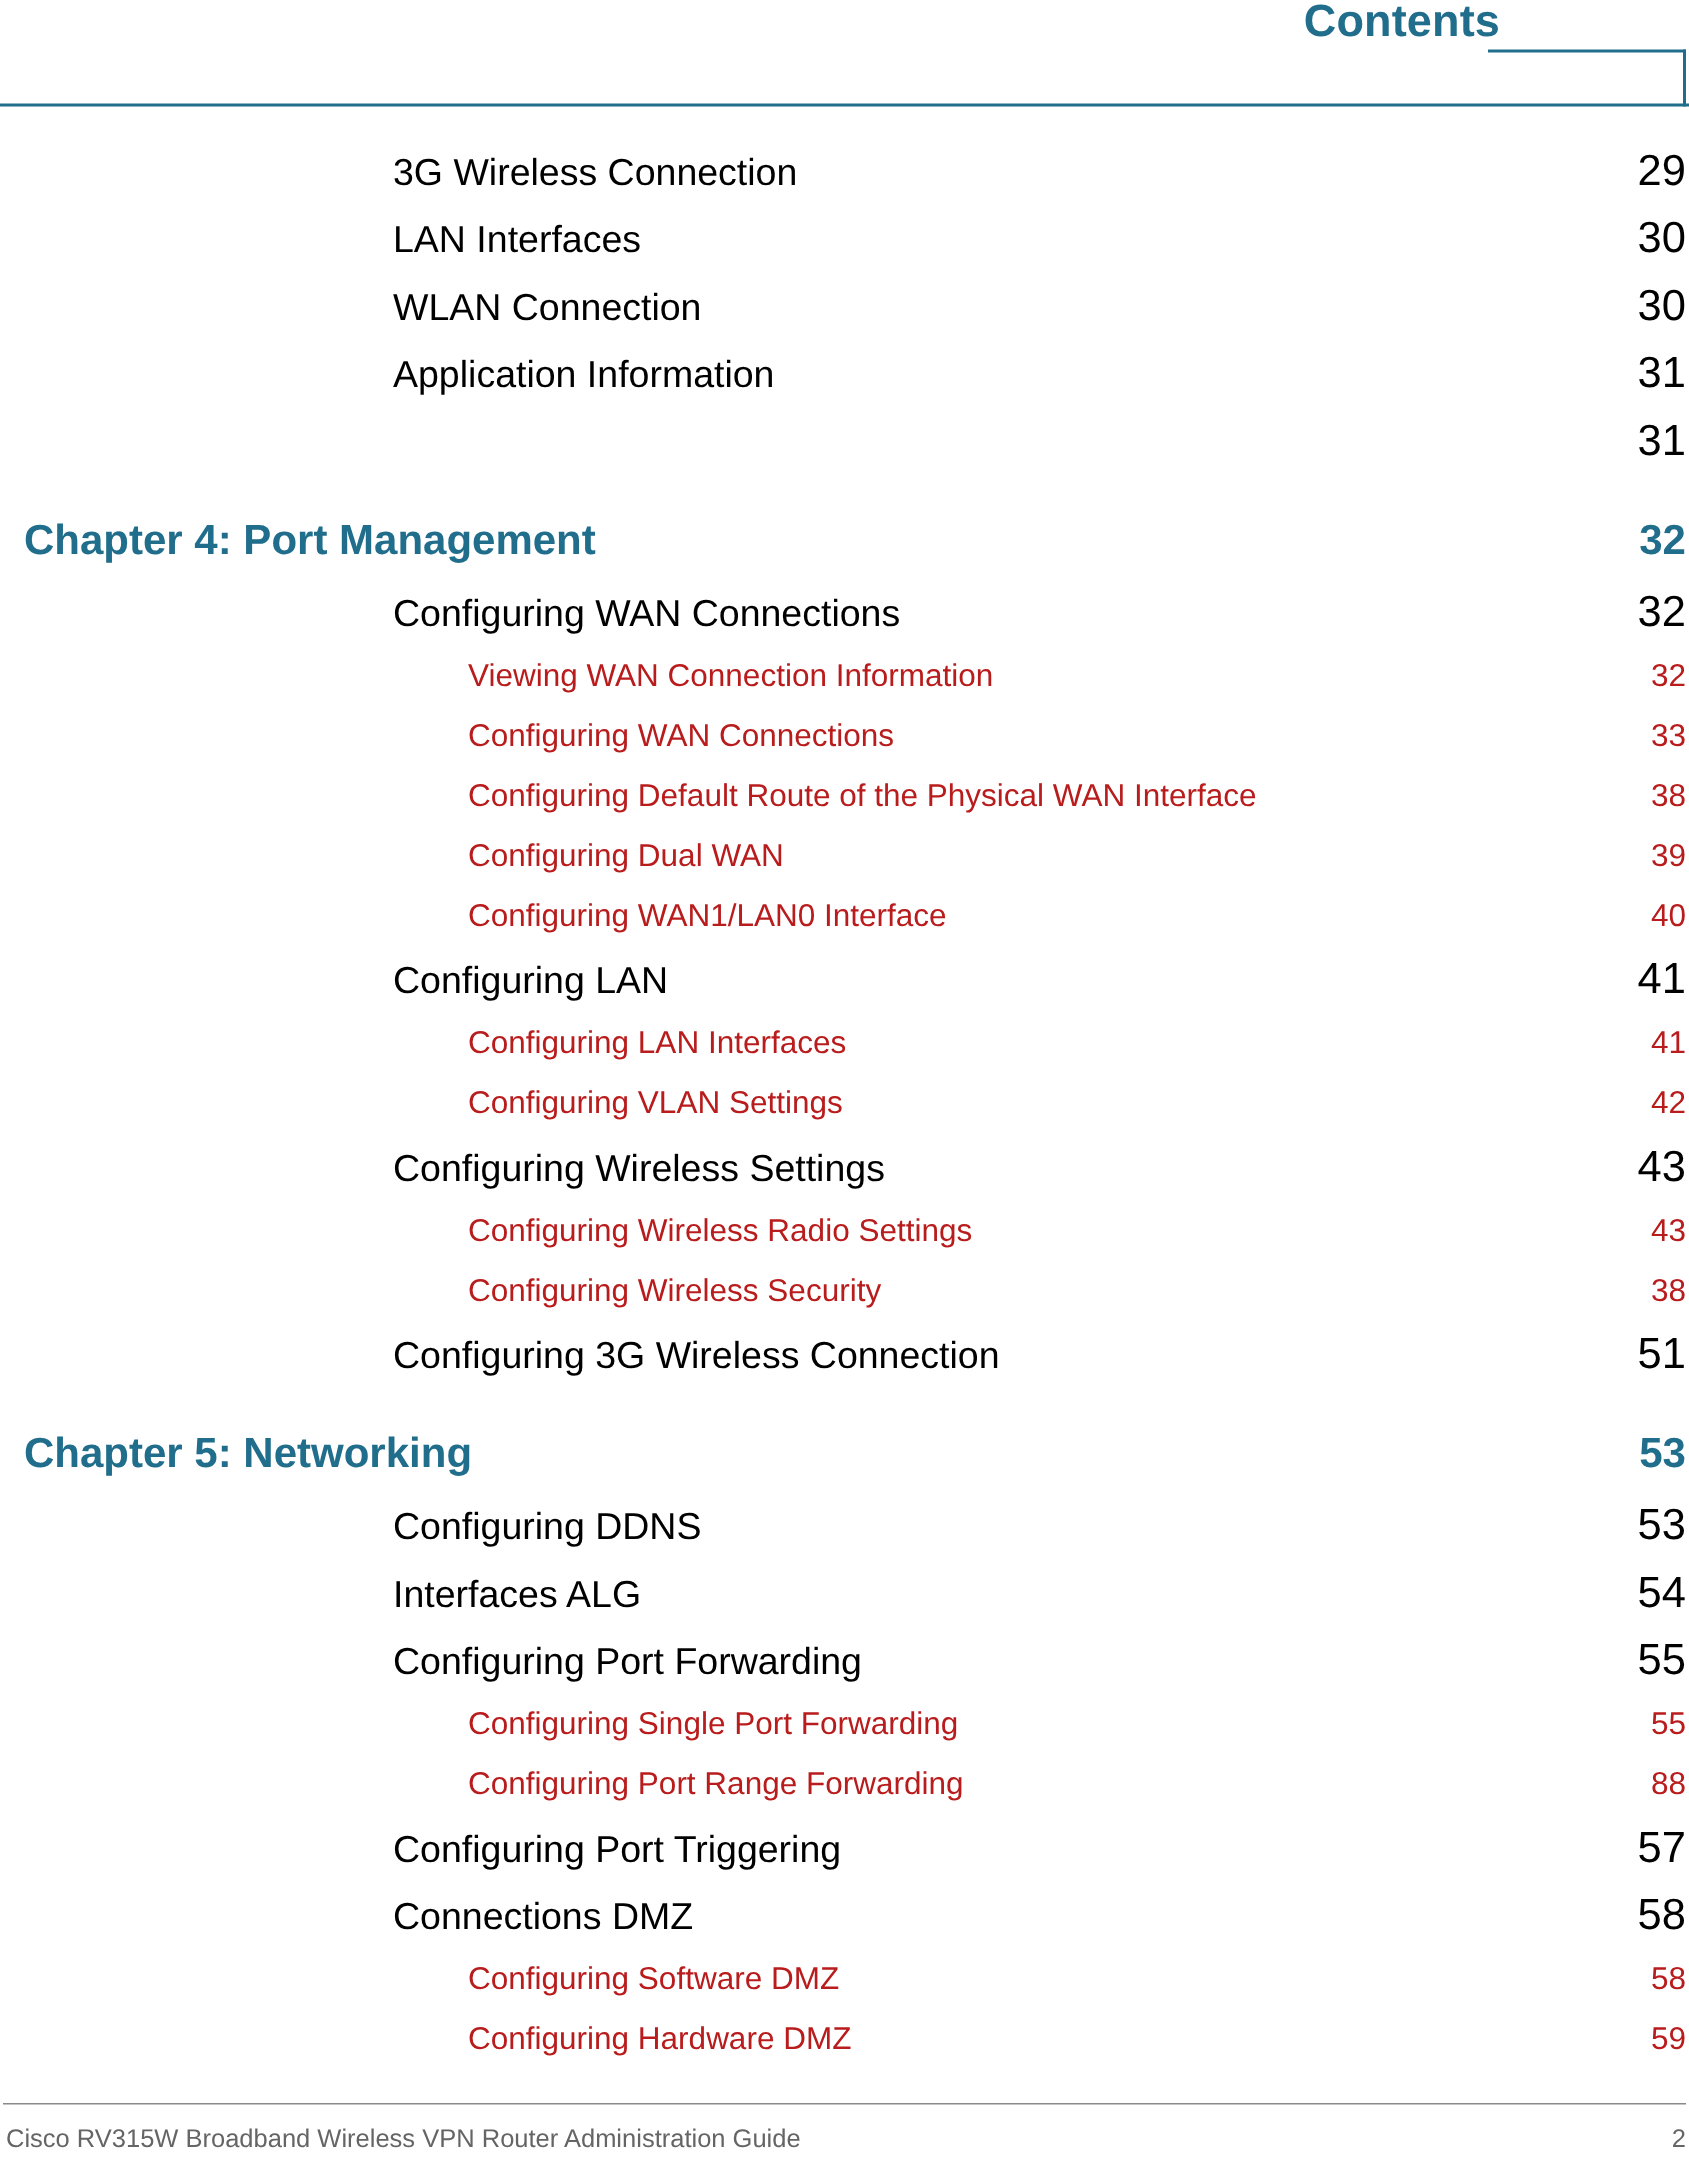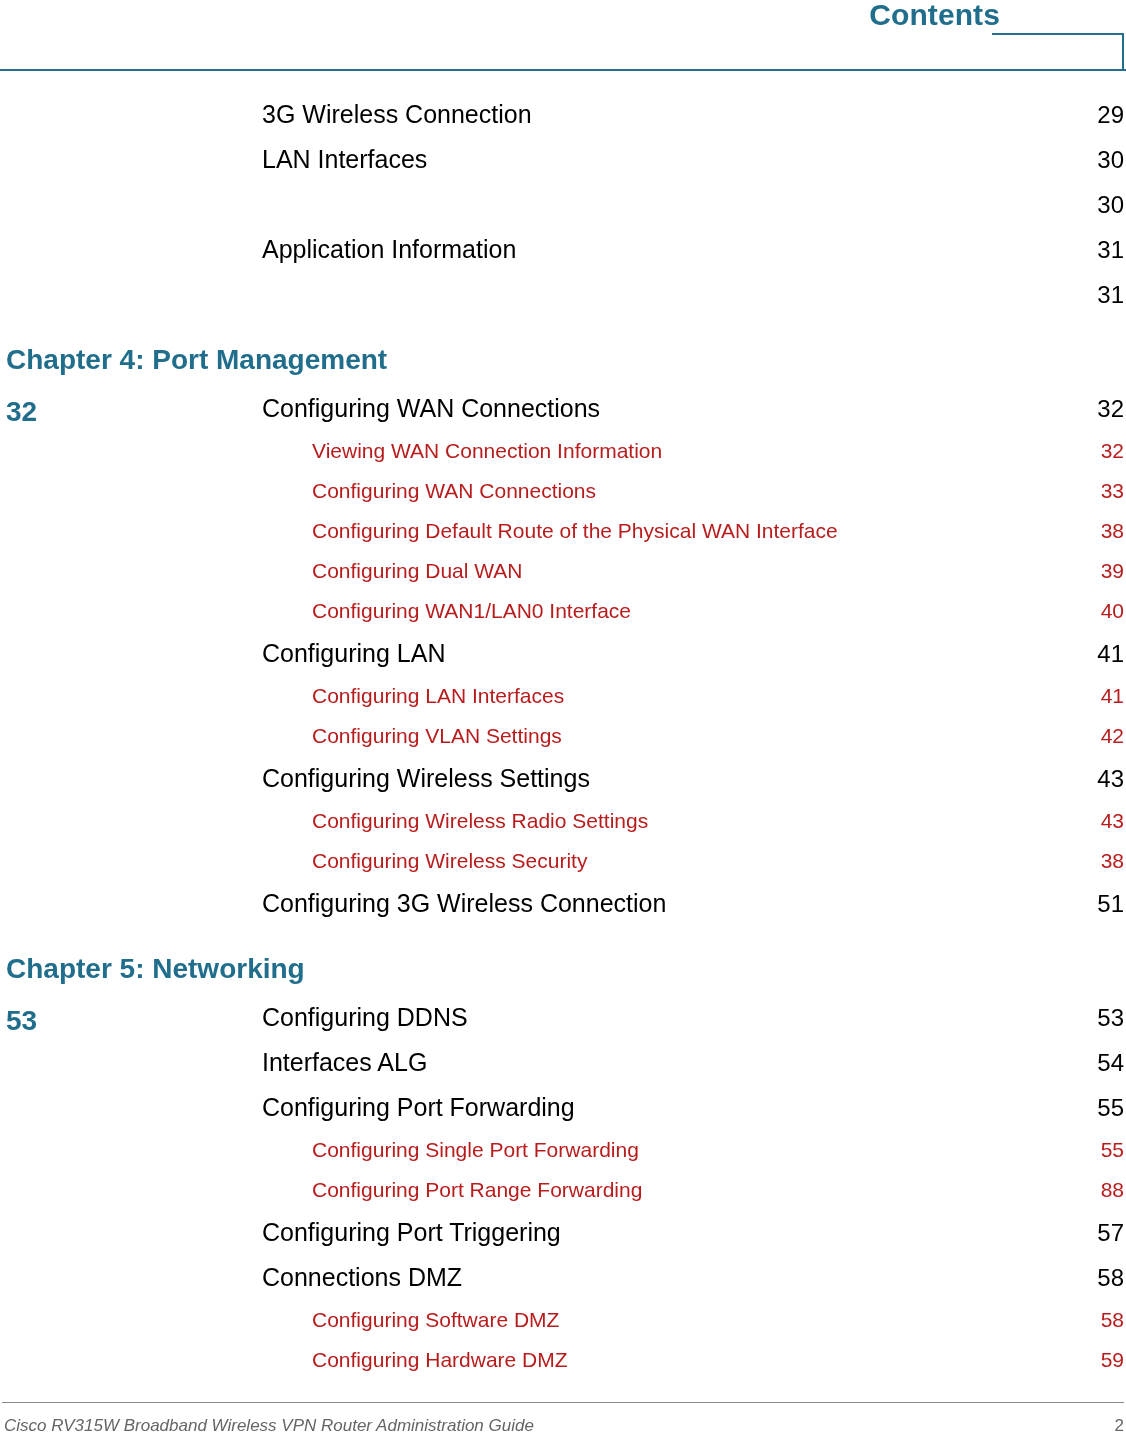--- a/index.html
+++ b/index.html
@@ -84,44 +84,43 @@
 
   
   .lvl1 {
     height: 45px;
     padding-left: 262px;
     padding-right: 2px;
     font-size: 25px;
     line-height: 45px;
     color: #000000;
   }
-  .lvl1 .toc-page { font-size: 24px; }
+  .lvl1 .toc-page { font-size: 29px; }
 
   
   .lvl2 {
     height: 40px;
     padding-left: 312px;
     padding-right: 2px;
     font-size: 21px;
     line-height: 40px;
     color: #b91c1c;
   }
   .lvl2 .toc-page { font-size: 21px; }
 
   
   .chapter {
     height: 52px;
-    padding-left: 6px;
+    padding-left: 16px;
     padding-right: 2px;
     font-size: 28px;
     font-weight: bold;
     line-height: 52px;
     color: #216e8c;
     margin-top: 17px;
-    flex-direction: column;
   }
   .chapter .toc-page {
     font-size: 28px;
     font-weight: bold;
     color: #216e8c;
   }
 
   
   .footer {
     position: absolute;
@@ -138,21 +137,20 @@
     height: 1px;
     background: #8a8a8a;
   }
   .footer-text {
     position: absolute;
     left: 4px;
     top: 14px;
     font-size: 17px;
     color: #656565;
     white-space: nowrap;
-    font-style: italic;
   }
   .footer-page {
     position: absolute;
     right: 2px;
     top: 14px;
     font-size: 17px;
     color: #656565;
     white-space: nowrap;
   }
 </style>
@@ -170,20 +168,21 @@
       <span class="toc-label">3G Wireless Connection</span>
       <span class="toc-spacer"></span>
       <span class="toc-page">29</span>
     </div>
     <div class="toc-row lvl1">
       <span class="toc-label">LAN Interfaces</span>
       <span class="toc-spacer"></span>
       <span class="toc-page">30</span>
     </div>
     <div class="toc-row lvl1">
+      <span class="toc-label">WLAN Connection</span>
       <span class="toc-spacer"></span>
       <span class="toc-page">30</span>
     </div>
     <div class="toc-row lvl1">
       <span class="toc-label">Application Information</span>
       <span class="toc-spacer"></span>
       <span class="toc-page">31</span>
     </div>
     <div class="toc-row lvl1">
       <span class="toc-spacer"></span>

